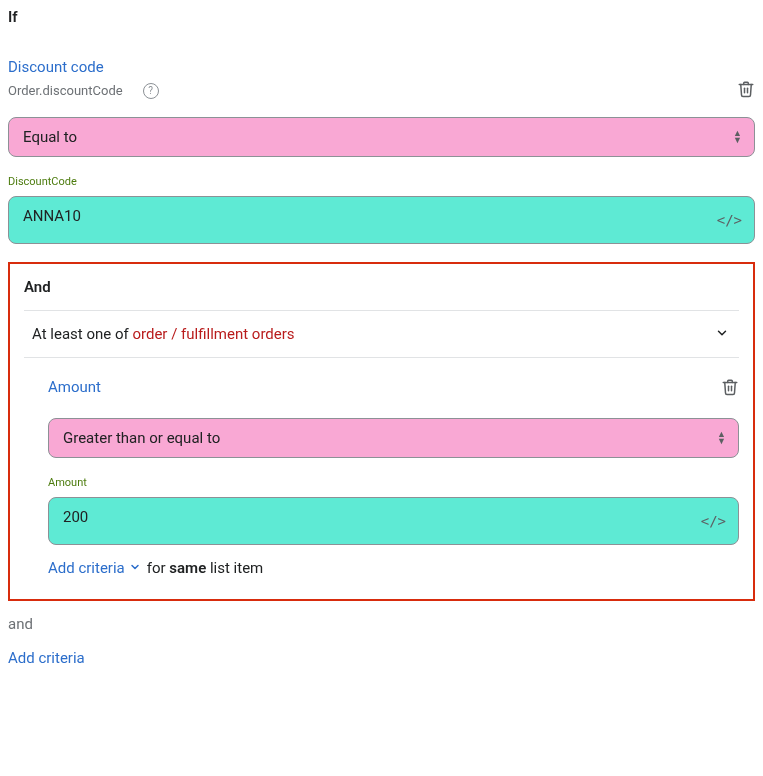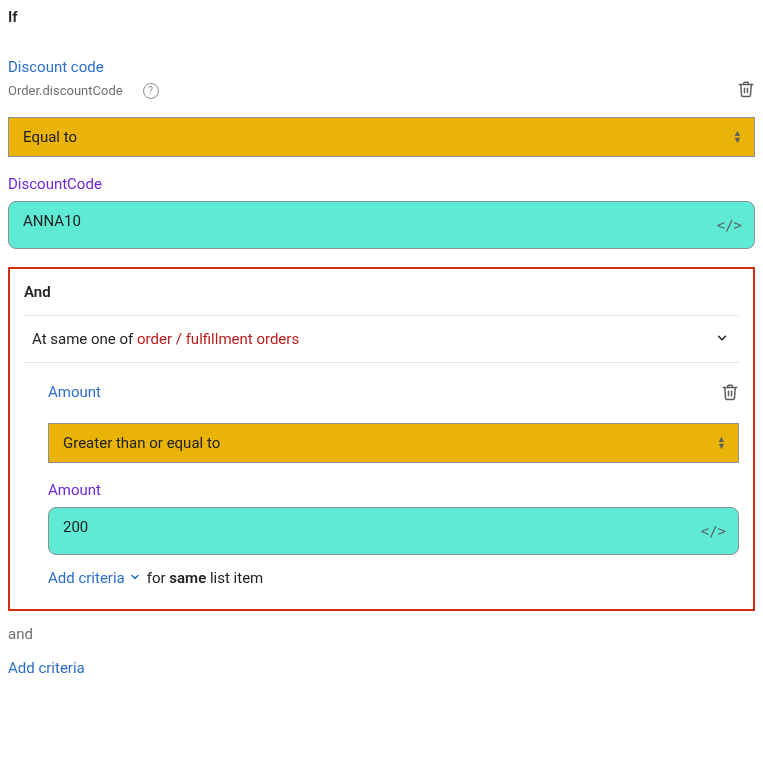--- a/index.html
+++ b/index.html
@@ -55,43 +55,43 @@
     .trash-icon svg {
       width: 18px;
       height: 18px;
       stroke: #5c5f62;
       fill: none;
     }
     .select-box {
       position: relative;
       width: 100%;
       border: 1px solid #8c9196;
-      border-radius: 0;
+      border-radius: 8px;
       padding: 10px 15px 10px 14px;
       font-size: 15px;
       color: #202223;
-      background: #eab308;
+      background: #f9a8d4;
       cursor: pointer;
       margin-bottom: 18px;
     }
     .select-chevrons {
       position: absolute;
       right: 12px;
       top: 50%;
       transform: translateY(-50%);
       display: flex;
       flex-direction: column;
       gap: 0;
       color: #5c5f62;
       font-size: 9px;
       line-height: 7px;
     }
     .field-label {
-      font-size: 15px;
-      color: #6d28d9;
+      font-size: 11px;
+      color: #4d7c0f;
       margin-bottom: 8px;
     }
     .text-input {
       position: relative;
       width: 100%;
       border: 1px solid #8c9196;
       border-radius: 8px;
       padding: 10px 40px 18px 14px;
       font-size: 15px;
       color: #202223;
@@ -225,21 +225,21 @@
   <span>ANNA10</span>
   <span class="code-icon">&lt;/&gt;</span>
 </div>
 
 
 <div class="highlighted-box">
   <div class="section-label">And</div>
 
   <div class="collapse-row">
     <span class="text">
-      <span class="prefix">At same one of </span><span class="muted">order / fulfillment orders</span>
+      <span class="prefix">At least one of </span><span class="muted">order / fulfillment orders</span>
     </span>
     <span class="chevron-down">
       <svg width="14" height="14" viewBox="0 0 24 24" fill="none" stroke="currentColor" stroke-width="2.5" stroke-linecap="round" stroke-linejoin="round">
           <polyline points="6 9 12 15 18 9"></polyline>
         </svg>
     </span>
   </div>
 
   <div class="nested-content">
     <div class="nested-header-row">

